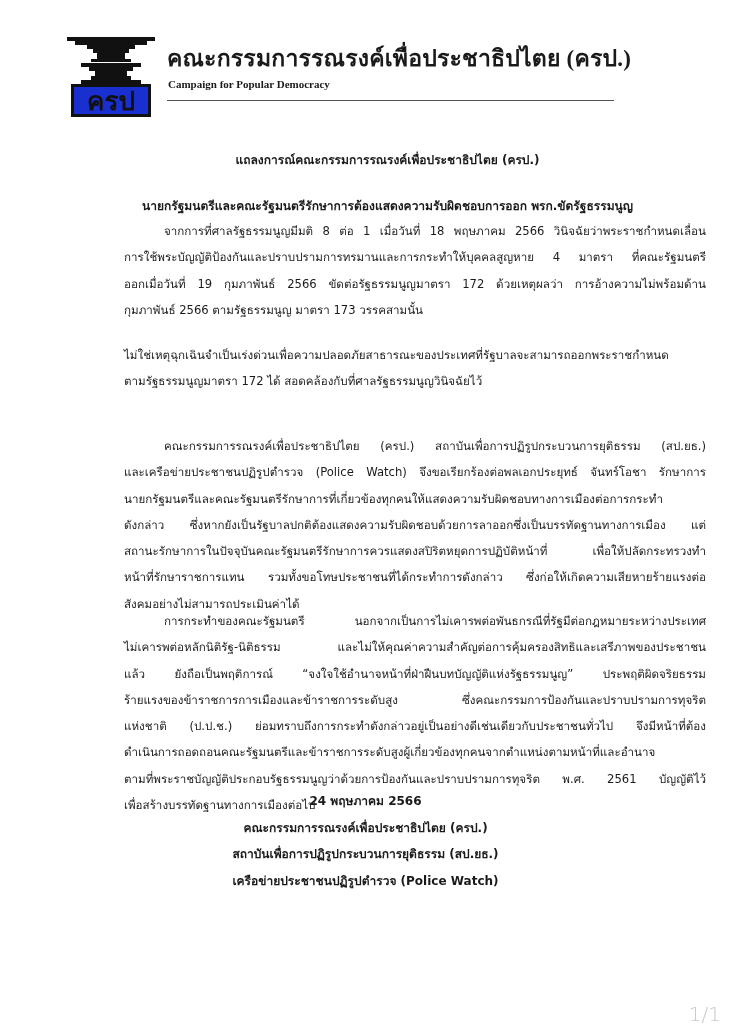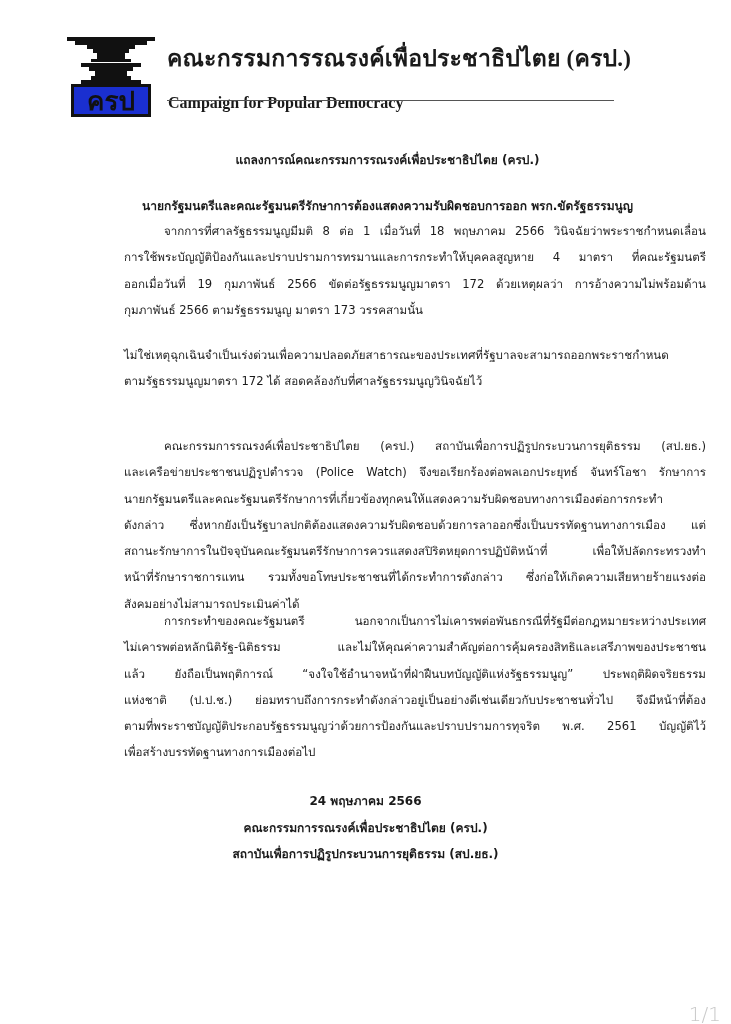--- a/index.html
+++ b/index.html
@@ -3,21 +3,21 @@
 <meta charset="utf-8">
 <style>
   html, body { margin:0; padding:0; }
   body {
     width:731px; height:1024px; background:#ffffff; position:relative; overflow:hidden;
     font-family: "DejaVu Serif", "Liberation Serif", serif; color:#1a1a1a;
   }
   .page { position:absolute; left:0; top:0; width:731px; height:1024px; background:#fff; }
   .logo { position:absolute; left:67px; top:37px; width:88px; height:82px; }
   .org-th { position:absolute; left:167px; top:40px; font-family:"Liberation Serif", serif; font-size:23px; font-weight:bold; letter-spacing:0.2px; white-space:nowrap; }
-  .org-en { position:absolute; left:168px; top:94px; font-family:"Liberation Serif", serif; font-size:16px; font-weight:bold; white-space:nowrap; }
+  .org-en { position:absolute; left:168px; top:78px; font-family:"Liberation Serif", serif; font-size:11px; font-weight:bold; white-space:nowrap; }
   .hr { position:absolute; left:167px; top:100px; width:447px; height:0; border-top:1px solid #555; }
   .addr { position:absolute; left:145px; top:106px; font-family:"Liberation Serif", serif; font-size:9px; white-space:nowrap; color:#222; }
   .title { position:absolute; left:0; width:731px; text-align:center; font-family:"DejaVu Sans", sans-serif; font-weight:bold; font-size:12px; white-space:nowrap;padding-left:22px; }
   .t1 { top:150px; }
   .t2 { top:172px;margin-top:24px; }
   .body { position:absolute; left:80px; width:582px; font-family:"DejaVu Sans", sans-serif; font-size:11.6px; line-height:26.3px;margin-left:44px; }
   .line { white-space:nowrap; display:block; text-align:justify; text-align-last:justify; height:26.3px; }
   .line.last { text-align-last:left; }
   .indent { padding-left:40px; }
   .p1 { top:218px; }
@@ -76,25 +76,28 @@
     <span class="line">ดังกล่าว ซึ่งหากยังเป็นรัฐบาลปกติต้องแสดงความรับผิดชอบด้วยการลาออกซึ่งเป็นบรรทัดฐานทางการเมือง แต่</span>
     <span class="line">สถานะรักษาการในปัจจุบันคณะรัฐมนตรีรักษาการควรแสดงสปิริตหยุดการปฏิบัติหน้าที่ เพื่อให้ปลัดกระทรวงทำ</span>
     <span class="line">หน้าที่รักษาราชการแทน  รวมทั้งขอโทษประชาชนที่ได้กระทำการดังกล่าว ซึ่งก่อให้เกิดความเสียหายร้ายแรงต่อ</span>
     <span class="line last">สังคมอย่างไม่สามารถประเมินค่าได้</span>
   </div>
 
   <div class="body p4">
     <span class="line indent">การกระทำของคณะรัฐมนตรี นอกจากเป็นการไม่เคารพต่อพันธกรณีที่รัฐมีต่อกฎหมายระหว่างประเทศ</span>
     <span class="line">ไม่เคารพต่อหลักนิติรัฐ-นิติธรรม และไม่ให้คุณค่าความสำคัญต่อการคุ้มครองสิทธิและเสรีภาพของประชาชน</span>
     <span class="line">แล้ว ยังถือเป็นพฤติการณ์ “จงใจใช้อำนาจหน้าที่ฝ่าฝืนบทบัญญัติแห่งรัฐธรรมนูญ” ประพฤติผิดจริยธรรม</span>
+    <span class="line">ร้ายแรงของข้าราชการการเมืองและข้าราชการระดับสูง ซึ่งคณะกรรมการป้องกันและปราบปรามการทุจริต</span>
     <span class="line">แห่งชาติ (ป.ป.ช.) ย่อมทราบถึงการกระทำดังกล่าวอยู่เป็นอย่างดีเช่นเดียวกับประชาชนทั่วไป จึงมีหน้าที่ต้อง</span>
+    <span class="line">ดำเนินการถอดถอนคณะรัฐมนตรีและข้าราชการระดับสูงผู้เกี่ยวข้องทุกคนจากตำแหน่งตามหน้าที่และอำนาจ</span>
     <span class="line">ตามที่พระราชบัญญัติประกอบรัฐธรรมนูญว่าด้วยการป้องกันและปราบปรามการทุจริต พ.ศ. 2561 บัญญัติไว้</span>
     <span class="line last">เพื่อสร้างบรรทัดฐานทางการเมืองต่อไป</span>
   </div>
 
   <div class="sig" style="top:788px;">
     <div>24 พฤษภาคม 2566</div>
     <div>คณะกรรมการรณรงค์เพื่อประชาธิปไตย (ครป.)</div>
     <div>สถาบันเพื่อการปฏิรูปกระบวนการยุติธรรม (สป.ยธ.)</div>
+    <div>เครือข่ายประชาชนปฏิรูปตำรวจ (Police Watch)</div>
   </div>
 
   <div class="pagenum">1/1</div>
 </div>
 
 </body></html>

